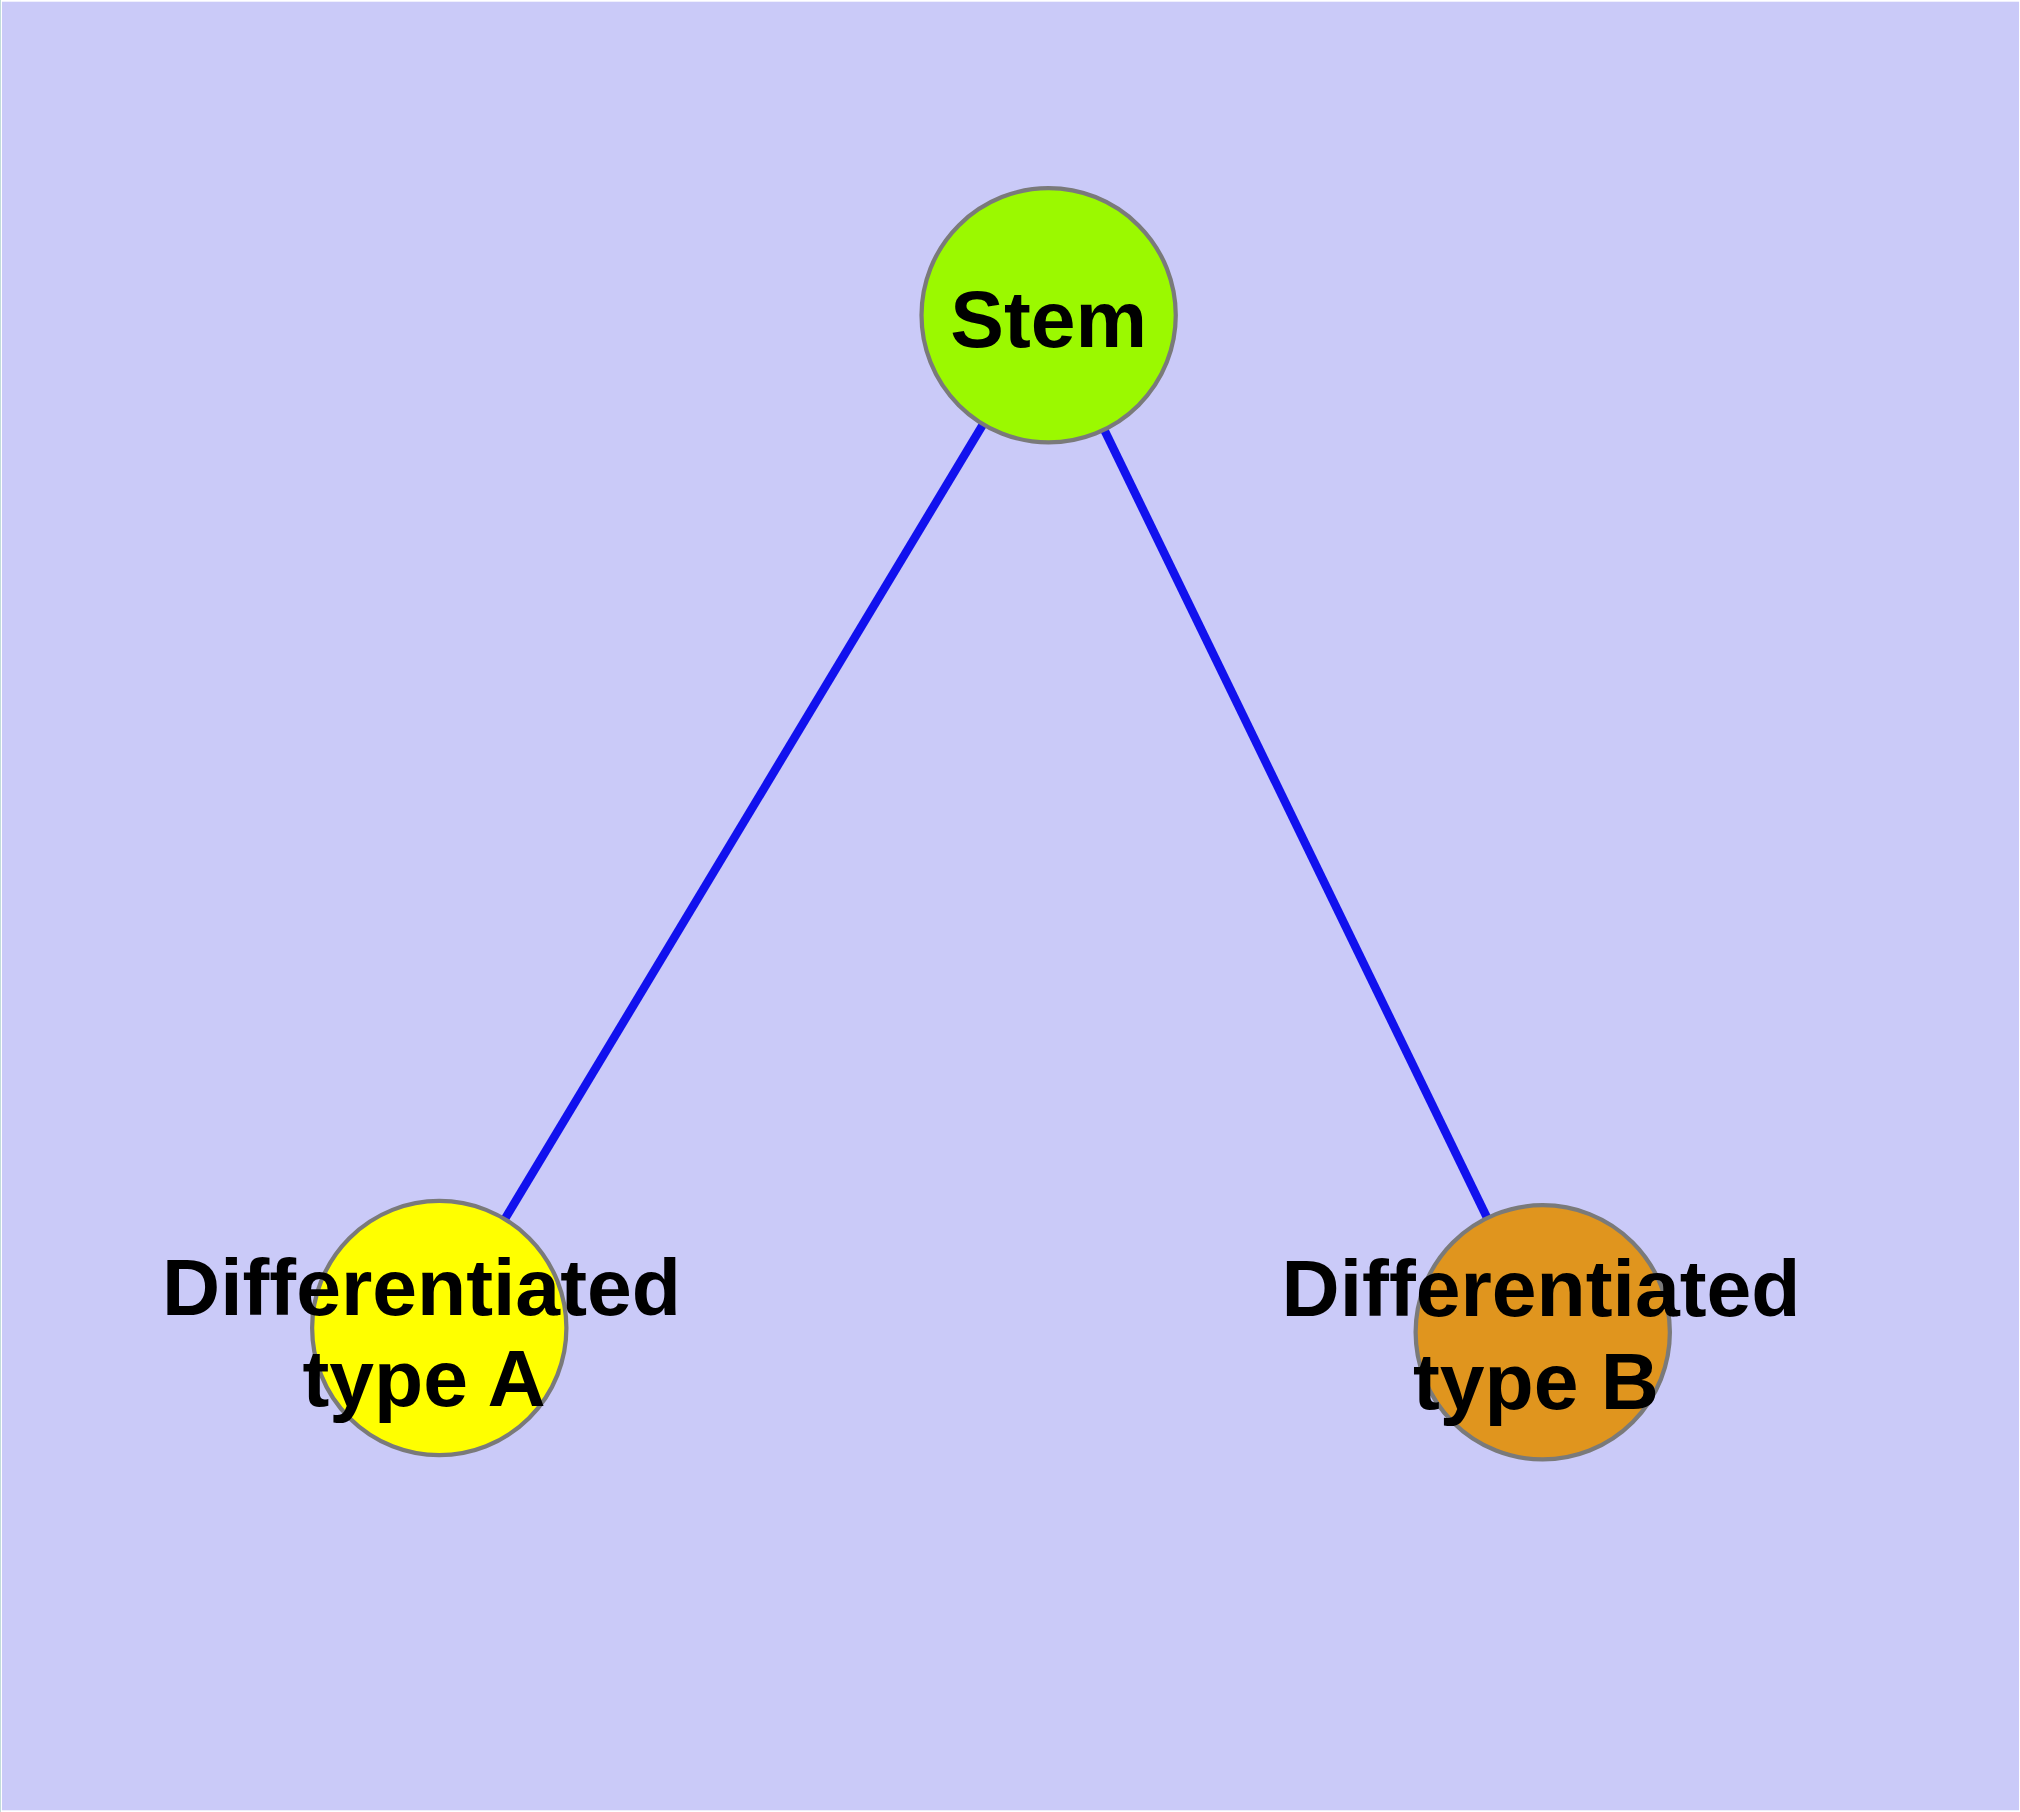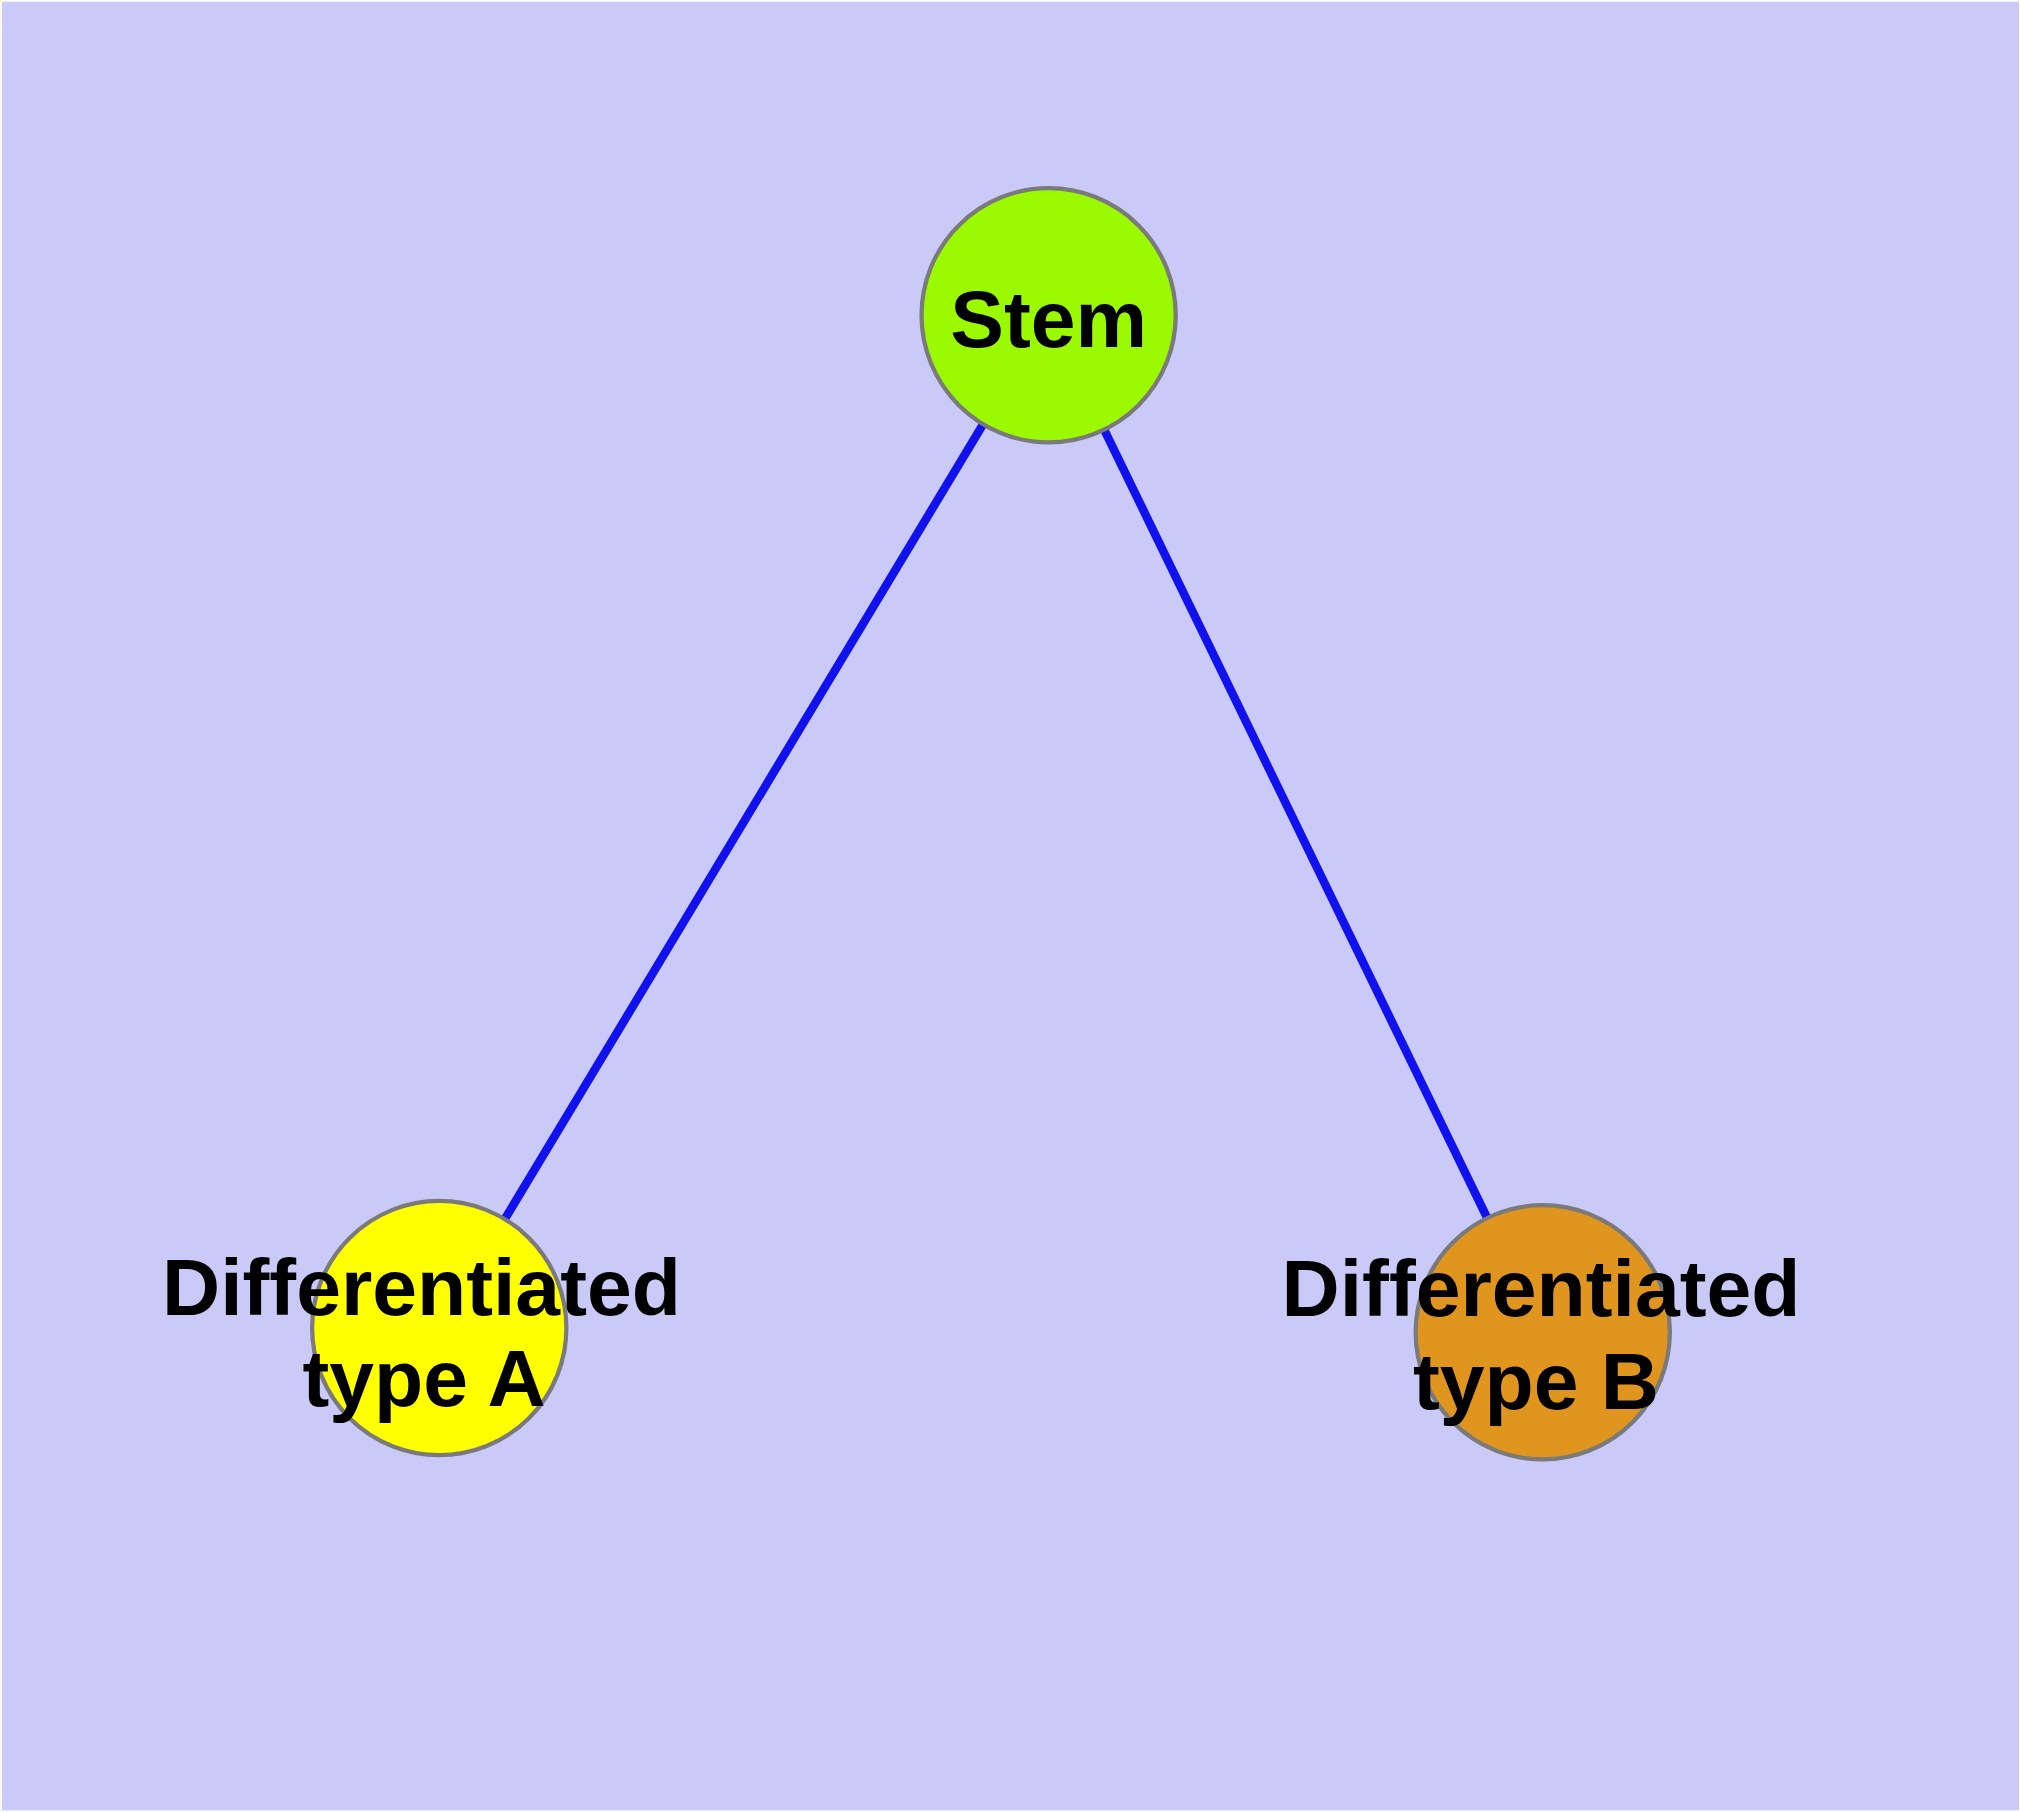--- a/index.html
+++ b/index.html
@@ -4,21 +4,21 @@
 <style>
   html, body {
     margin: 0;
     padding: 0;
     background: #ffffff;
   }
   .stage {
     width: 2021px;
     height: 1812px;
     position: relative;
-    background: #fde047;
+    background: #0f766e;
     overflow: hidden;
   }
   svg.diagram-svg {
     display: block;
     width: 2021px;
     height: 1812px;
   }
   .node-label {
     font-family: "Liberation Sans", "DejaVu Sans", sans-serif;
     font-weight: bold;

